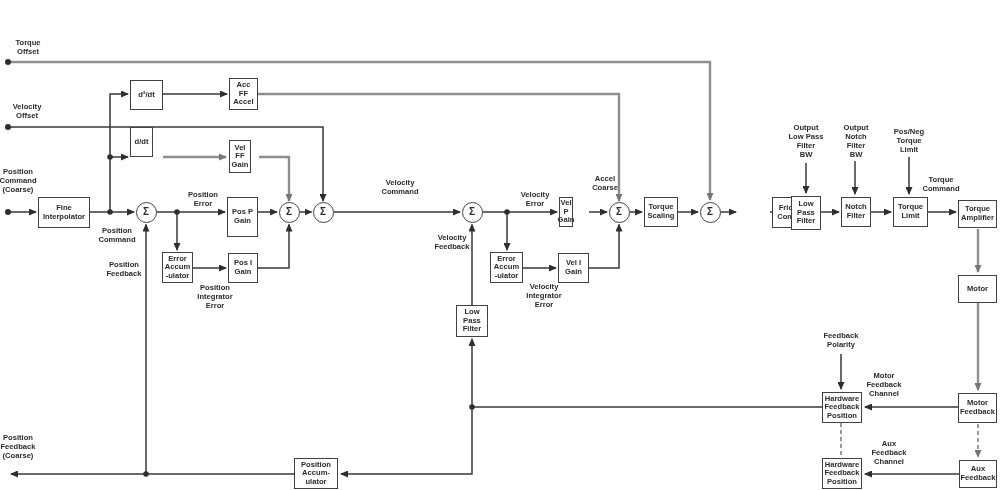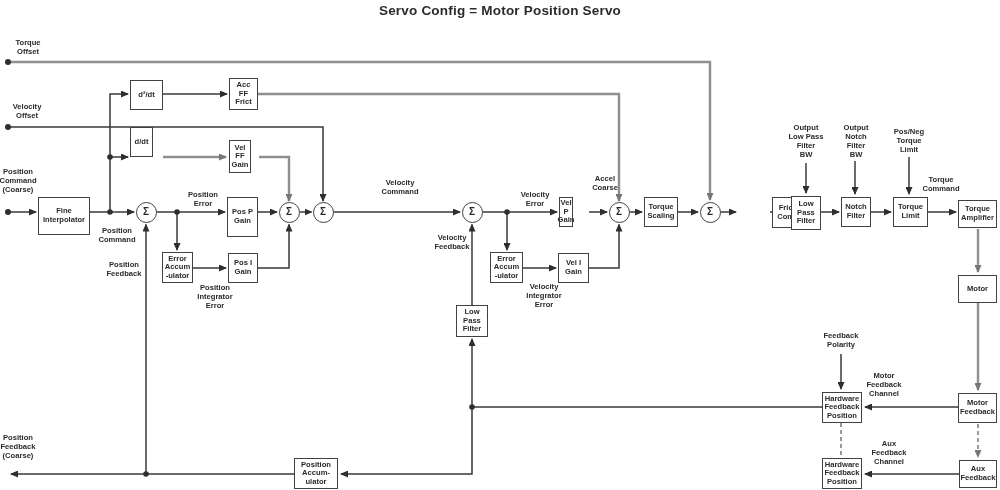--- a/index.html
+++ b/index.html
@@ -30,21 +30,20 @@
   .wb{stroke:#39393b;stroke-width:1.5;fill:none;}
   .wg{stroke:#8f8f93;stroke-width:2.4;fill:none;}
   .wd{stroke:#8f8f93;stroke-width:1.8;fill:none;stroke-dasharray:4 3;}
   .dot{fill:#2e2e30;}
 </style>
 </head>
 <body>
 
 <div class="stage">
 
-  <div class="title">Servo Config = Motor Position Servo</div>
 
   <svg class="wires" width="1000" height="490">
     <defs>
       <marker id="ab" markerUnits="userSpaceOnUse" markerWidth="8" markerHeight="7" refX="7" refY="3.5" orient="auto">
         <polygon points="0 0, 8 3.5, 0 7" fill="#2e2e30"></polygon>
       </marker>
       <marker id="ag" markerUnits="userSpaceOnUse" markerWidth="8" markerHeight="7" refX="7" refY="3.5" orient="auto">
         <polygon points="0 0, 8 3.5, 0 7" fill="#77777b"></polygon>
       </marker>
     </defs>
@@ -106,27 +105,27 @@
     <circle class="dot" cx="8" cy="127" r="3"></circle>
     <circle class="dot" cx="8" cy="212" r="3"></circle>
     <circle class="dot" cx="110" cy="212" r="2.8"></circle>
     <circle class="dot" cx="110" cy="157" r="2.8"></circle>
     <circle class="dot" cx="177" cy="212" r="2.8"></circle>
     <circle class="dot" cx="507" cy="212" r="2.8"></circle>
     <circle class="dot" cx="472" cy="407" r="2.8"></circle>
     <circle class="dot" cx="146" cy="474" r="2.8"></circle>
   </svg>
 
-  <div class="blk" style="left:38px;top:197px;width:52px;height:38px">Fine
+  <div class="blk" style="left:38px;top:197px;width:52px;height:31px">Fine
 Interpolator</div>
   <div class="blk" style="left:130px;top:80px;width:33px;height:30px">d²/dt</div>
   <div class="blk" style="left:130px;top:127px;width:23px;height:30px">d/dt</div>
   <div class="blk" style="left:229px;top:78px;width:29px;height:32px">Acc
 FF
-Frict</div>
+Accel</div>
   <div class="blk" style="left:229px;top:140px;width:22px;height:33px">Vel
 FF
 Gain</div>
   <div class="blk" style="left:227px;top:197px;width:31px;height:40px">Pos P
 Gain</div>
   <div class="blk" style="left:162px;top:252px;width:31px;height:31px">Error
 Accum
 -ulator</div>
   <div class="blk" style="left:228px;top:253px;width:30px;height:30px">Pos I
 Gain</div>

